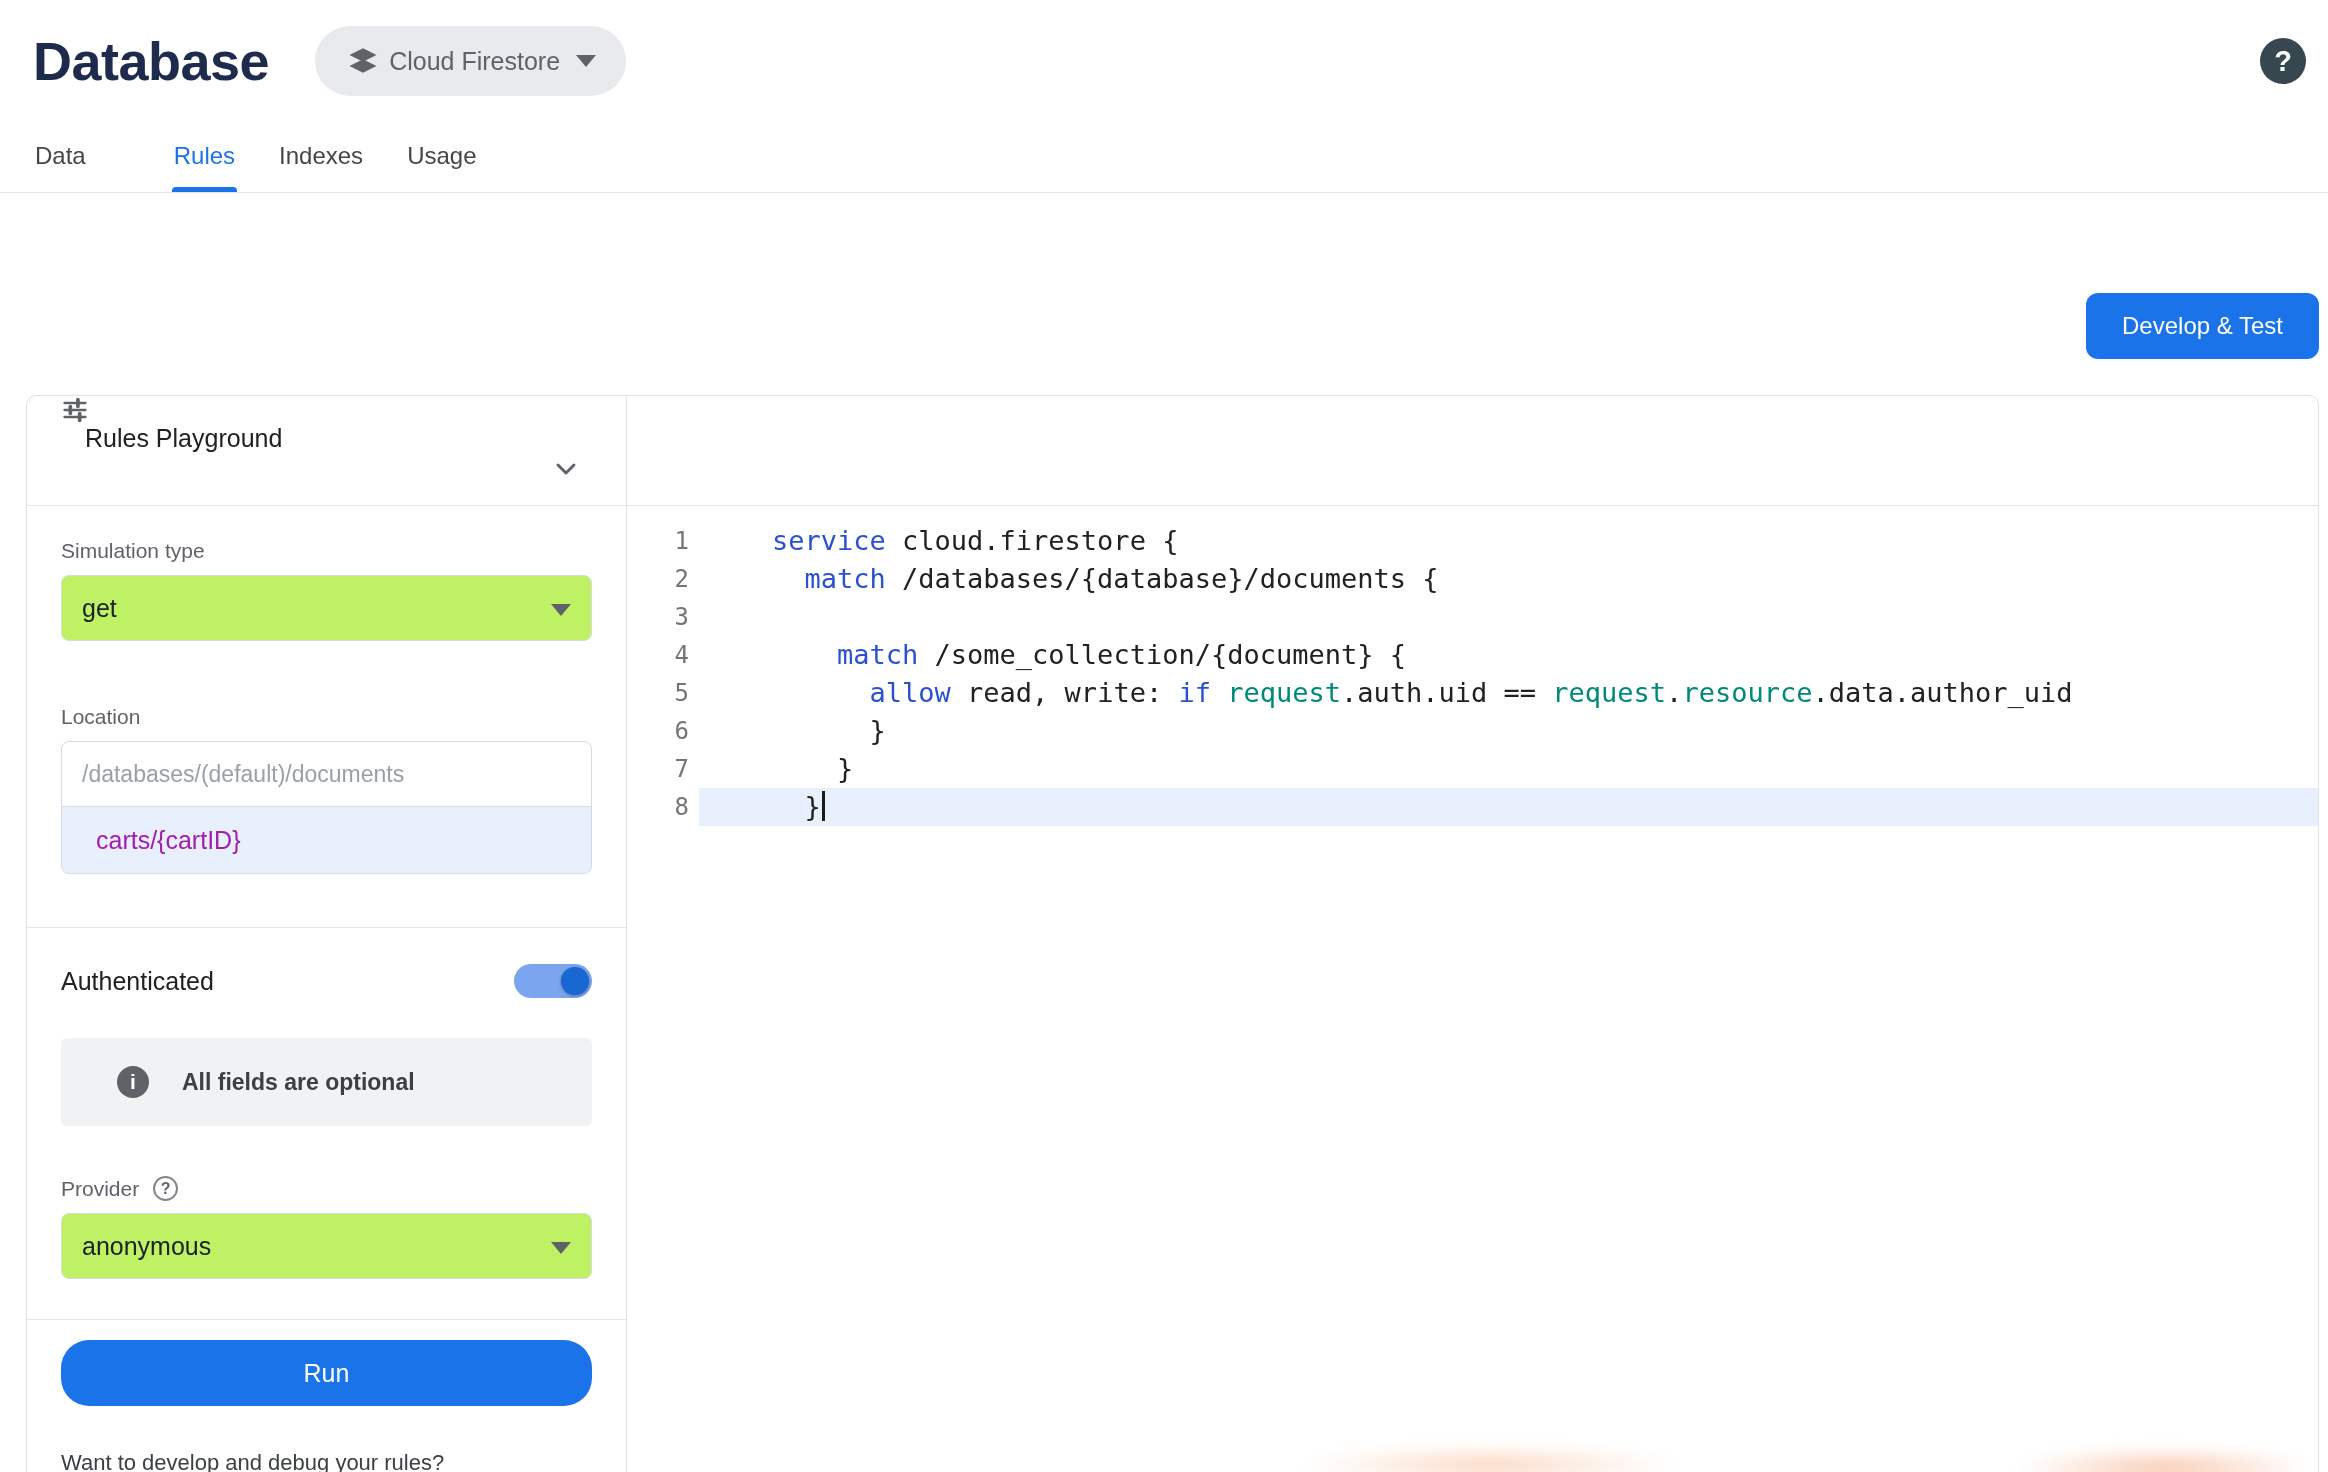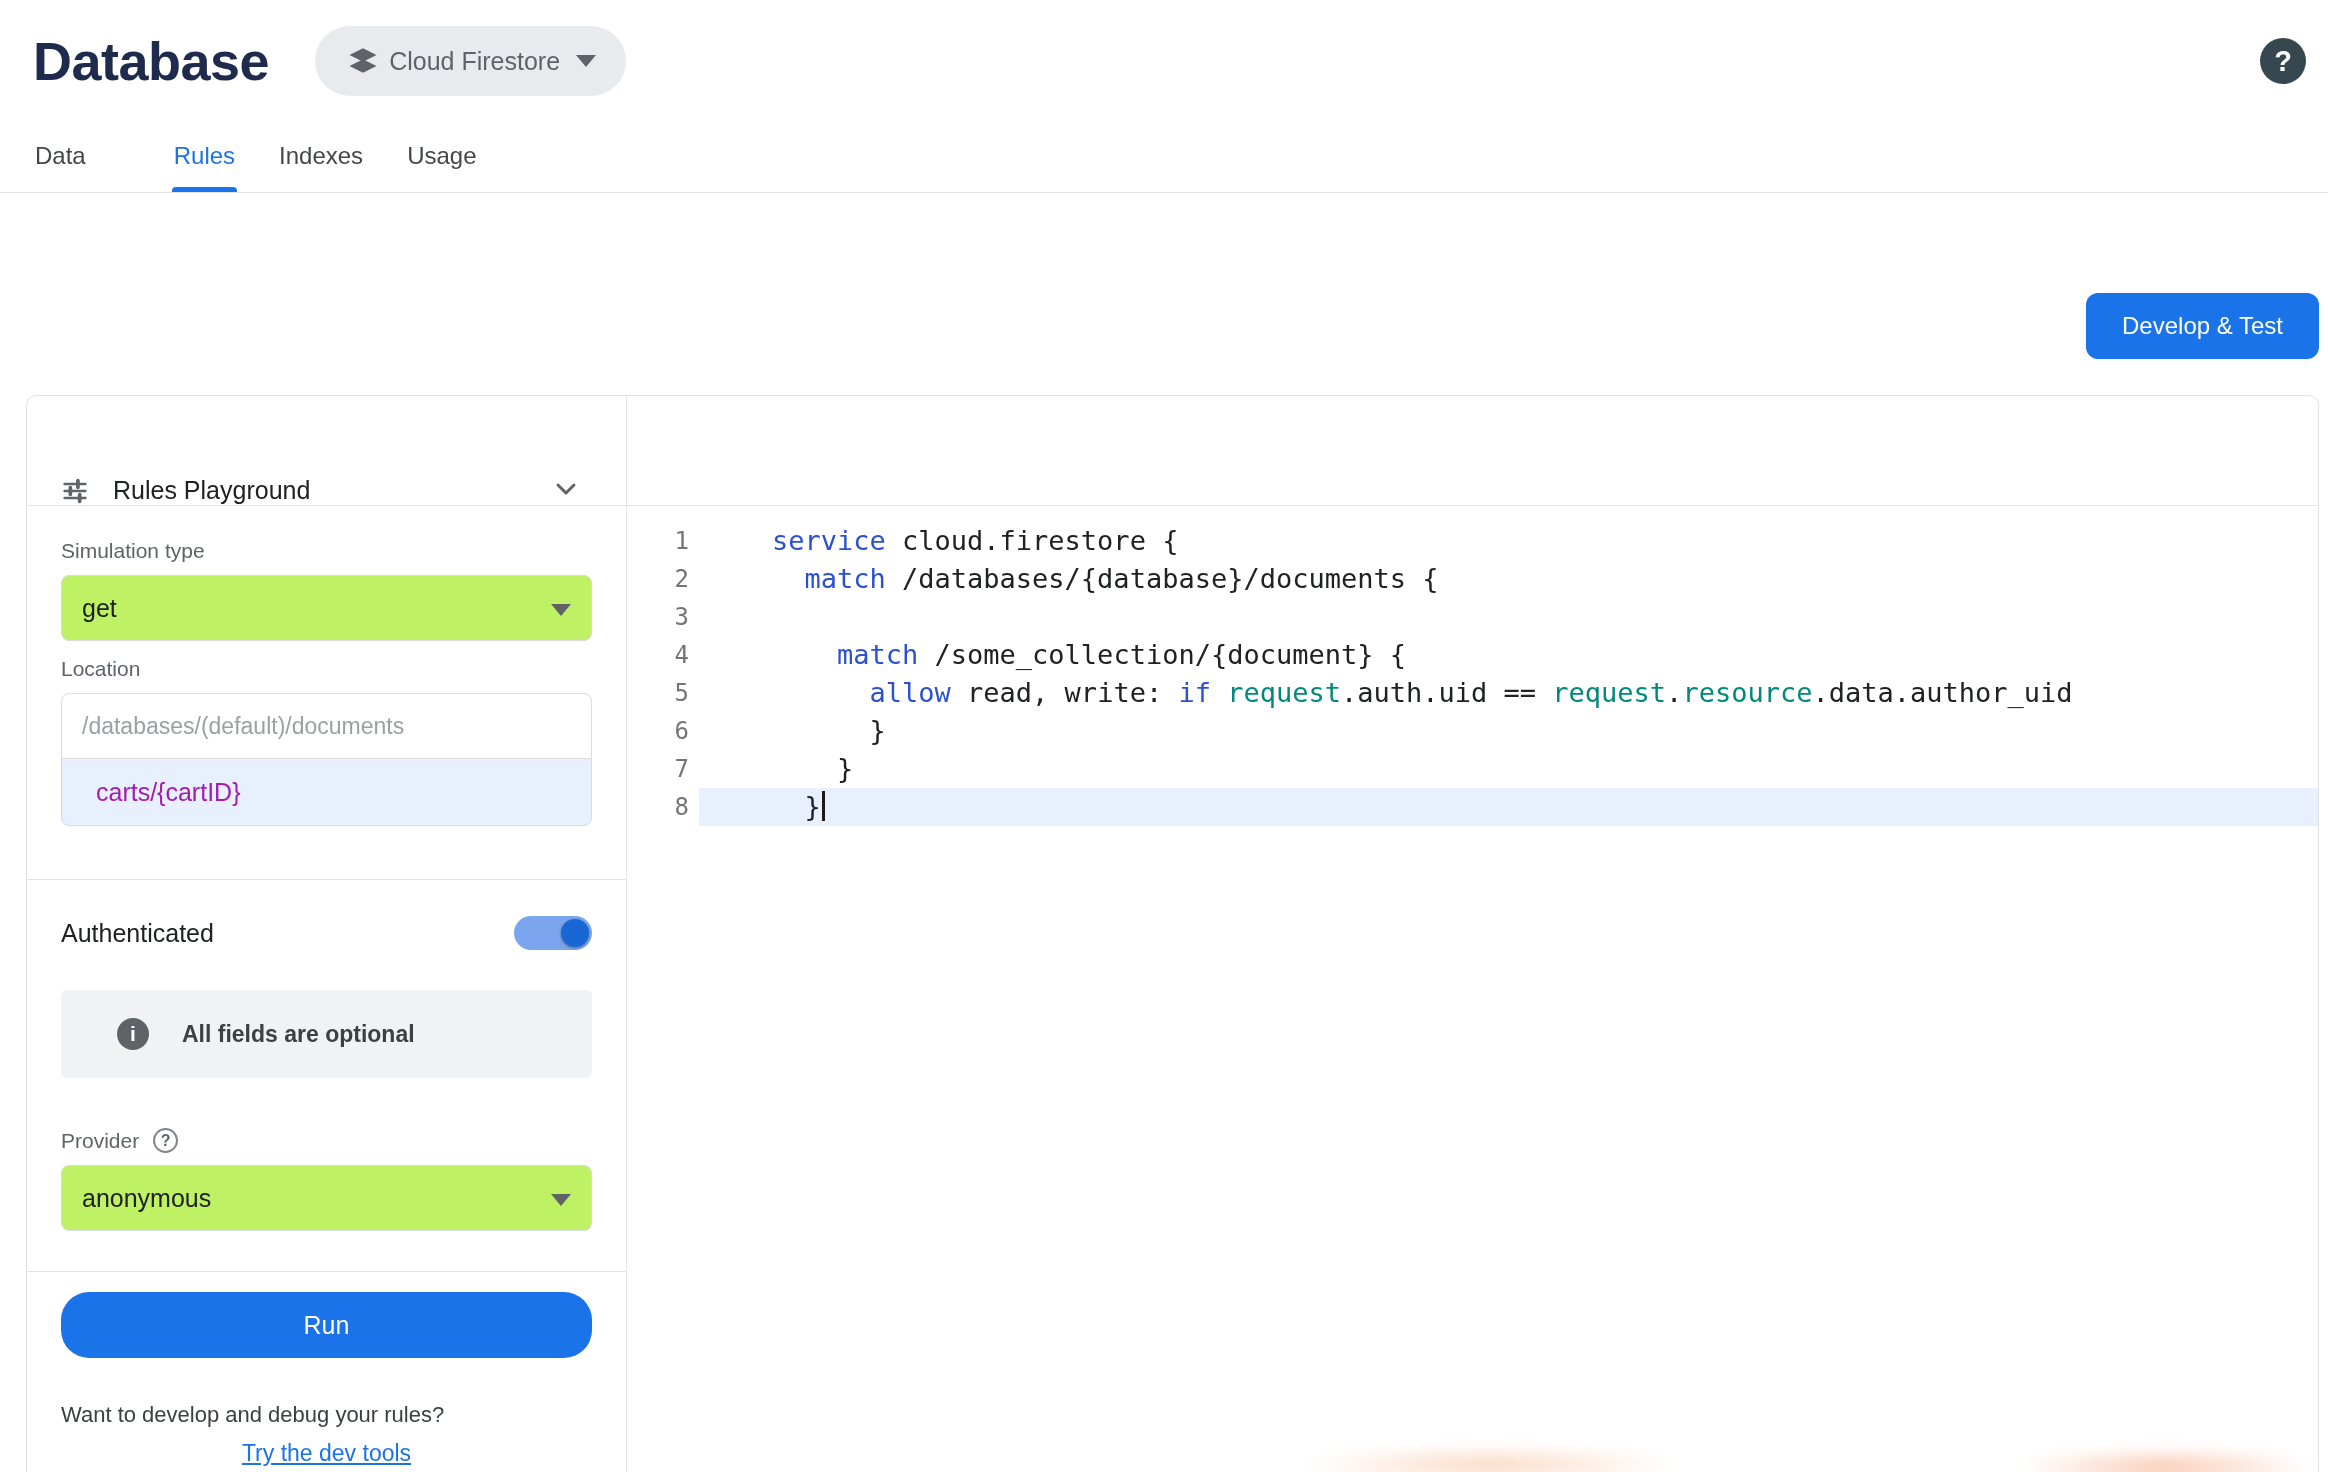--- a/index.html
+++ b/index.html
@@ -110,25 +110,26 @@
     border: 1px solid #dfe1e5;
     border-radius: 10px 10px 0 0;
     display: grid;
     grid-template-columns: 600px 1fr;
     grid-template-rows: 110px 1fr;
     background: #fff;
   }
   .pg-header {
     grid-column: 1; grid-row: 1;
     display: flex;
-    align-items: flex-end;
+    align-items: flex-start;
     padding: 0 44px 0 34px;
     border-right: 1px solid #e3e5e8;
     border-bottom: 1px solid #e3e5e8;
     cursor: pointer;
+    flex-direction: column;
   }
   .pg-header .pg-title {
     margin-left: 24px;
     font-size: 25px;
     color: #202124;
   }
   .pg-header .collapse { margin-left: auto; cursor: pointer; display: flex; }
   .editor-header {
     grid-column: 2; grid-row: 1;
     border-bottom: 1px solid #e3e5e8;
@@ -156,21 +157,21 @@
     background: #bef264;
   }
   .select::after {
     content: "";
     position: absolute;
     right: 20px; top: 28px;
     border-left: 10px solid transparent;
     border-right: 10px solid transparent;
     border-top: 12px solid #5f6368;
   }
-  .loc-label { margin-top: 16px; }
+  .loc-label { margin-top: 64px; }
   .text-input {
     height: 66px;
     border: 1px solid #d7dade;
     display: flex;
     align-items: center;
     padding: 0 20px;
     background: #fff;
     cursor: text;
   }
   .loc-prefix {

